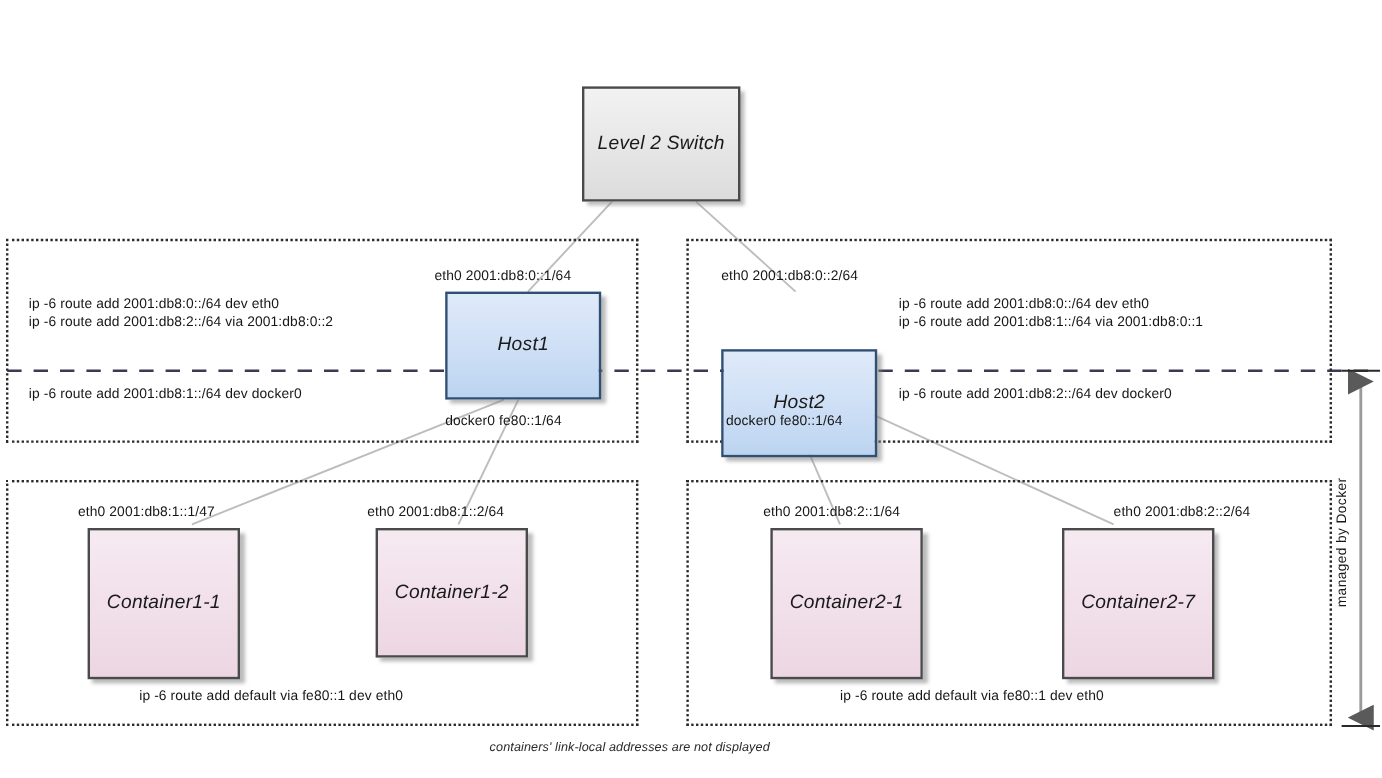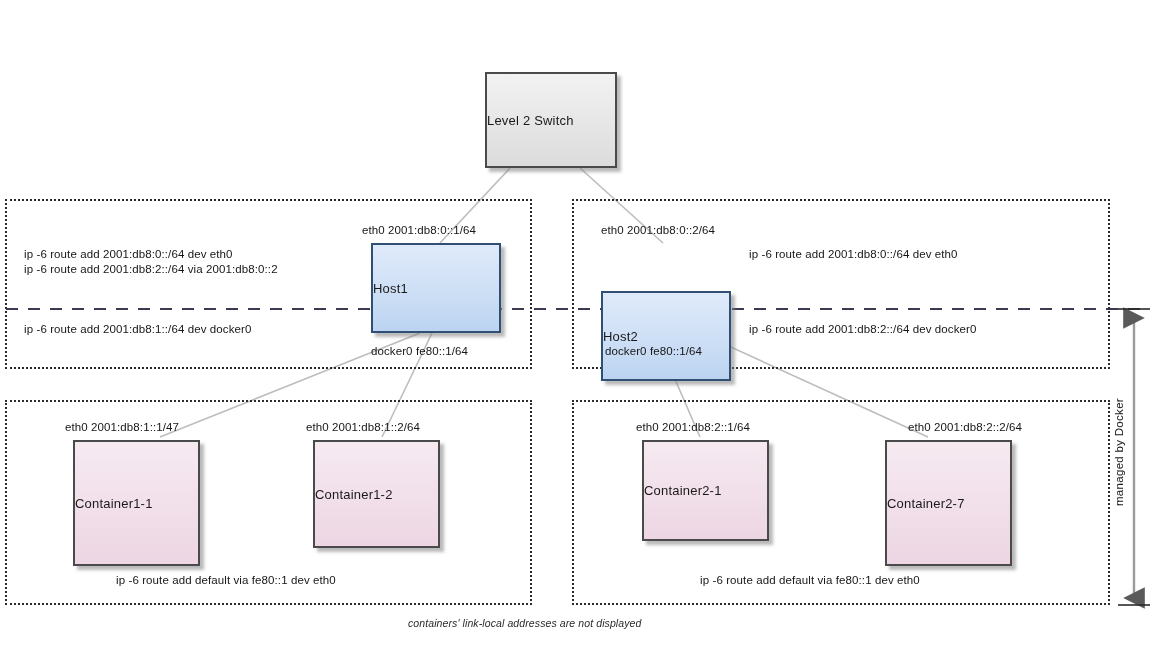--- a/index.html
+++ b/index.html
@@ -26,25 +26,27 @@
     pointer-events: none;
   }
 
   
   .node {
     position: absolute;
     box-sizing: border-box;
     border: 2px solid #3b3b3b;
     display: flex;
     align-items: center;
+    justify-content: center;
     text-align: center;
     box-shadow: 4px 4px 3px rgba(130,130,130,0.55);
-    font-size: 13px;
+    font-size: 16px;
     color: #1a1a1a;
     letter-spacing: 0.2px;
+    font-style: italic;
   }
   .node.switch {
     background: linear-gradient(180deg, #f2f2f2 0%, #e6e6e6 55%, #dcdcdc 100%);
     border-color: #4a4a4a;
   }
   .node.host {
     background: linear-gradient(180deg, #dfeaf9 0%, #cfe0f6 50%, #bcd4f1 100%);
     border-color: #2f4f75;
   }
   .node.container {
@@ -140,47 +142,48 @@
   </div>
 
   <div class="node container" style="left:73px; top:440px; width:127px; height:126px;">
     <span>Container1-1</span>
   </div>
 
   <div class="node container" style="left:313px; top:440px; width:127px; height:108px;">
     <span>Container1-2</span>
   </div>
 
-  <div class="node container" style="left:642px; top:440px; width:127px; height:101px;">
+  <div class="node container" style="left:642px; top:440px; width:127px; height:126px;">
     <span>Container2-1</span>
   </div>
 
   <div class="node container" style="left:885px; top:440px; width:127px; height:126px;">
     <span>Container2-7</span>
   </div>
 
   <div class="label" style="left:362px; top:224px;">eth0 2001:db8:0::1/64</div>
   <div class="label" style="left:371px; top:345px;">docker0 fe80::1/64</div>
 
   <div class="label" style="left:601px; top:224px;">eth0 2001:db8:0::2/64</div>
   <div class="label" style="left:605px; top:345px;">docker0 fe80::1/64</div>
 
   <div class="label" style="left:65px; top:421px;">eth0 2001:db8:1::1/47</div>
   <div class="label" style="left:306px; top:421px;">eth0 2001:db8:1::2/64</div>
   <div class="label" style="left:636px; top:421px;">eth0 2001:db8:2::1/64</div>
-  <div class="label" style="left:908px; top:421px;">eth0 2001:db8:2::2/64</div>
+  <div class="label" style="left:928px; top:421px;">eth0 2001:db8:2::2/64</div>
 
   <div class="label cmd" style="left:24px; top:247px;">
     <span class="cmdline">ip -6 route add 2001:db8:0::/64 dev eth0</span>
     <span class="cmdline">ip -6 route add 2001:db8:2::/64 via 2001:db8:0::2</span>
   </div>
   <div class="label cmd" style="left:24px; top:322px;">ip -6 route add 2001:db8:1::/64 dev docker0</div>
 
   <div class="label cmd" style="left:749px; top:247px;">
     <span class="cmdline">ip -6 route add 2001:db8:0::/64 dev eth0</span>
+    <span class="cmdline">ip -6 route add 2001:db8:1::/64 via 2001:db8:0::1</span>
   </div>
   <div class="label cmd" style="left:749px; top:322px;">ip -6 route add 2001:db8:2::/64 dev docker0</div>
 
   <div class="label cmd" style="left:116px; top:573px;">ip -6 route add default via fe80::1 dev eth0</div>
   <div class="label cmd" style="left:700px; top:573px;">ip -6 route add default via fe80::1 dev eth0</div>
 
   <div class="vlabel" style="left:1113px; top:398px;">managed by Docker</div>
 
   <div class="label caption" style="left:408px; top:617px;">containers' link-local addresses are not displayed</div>
 

